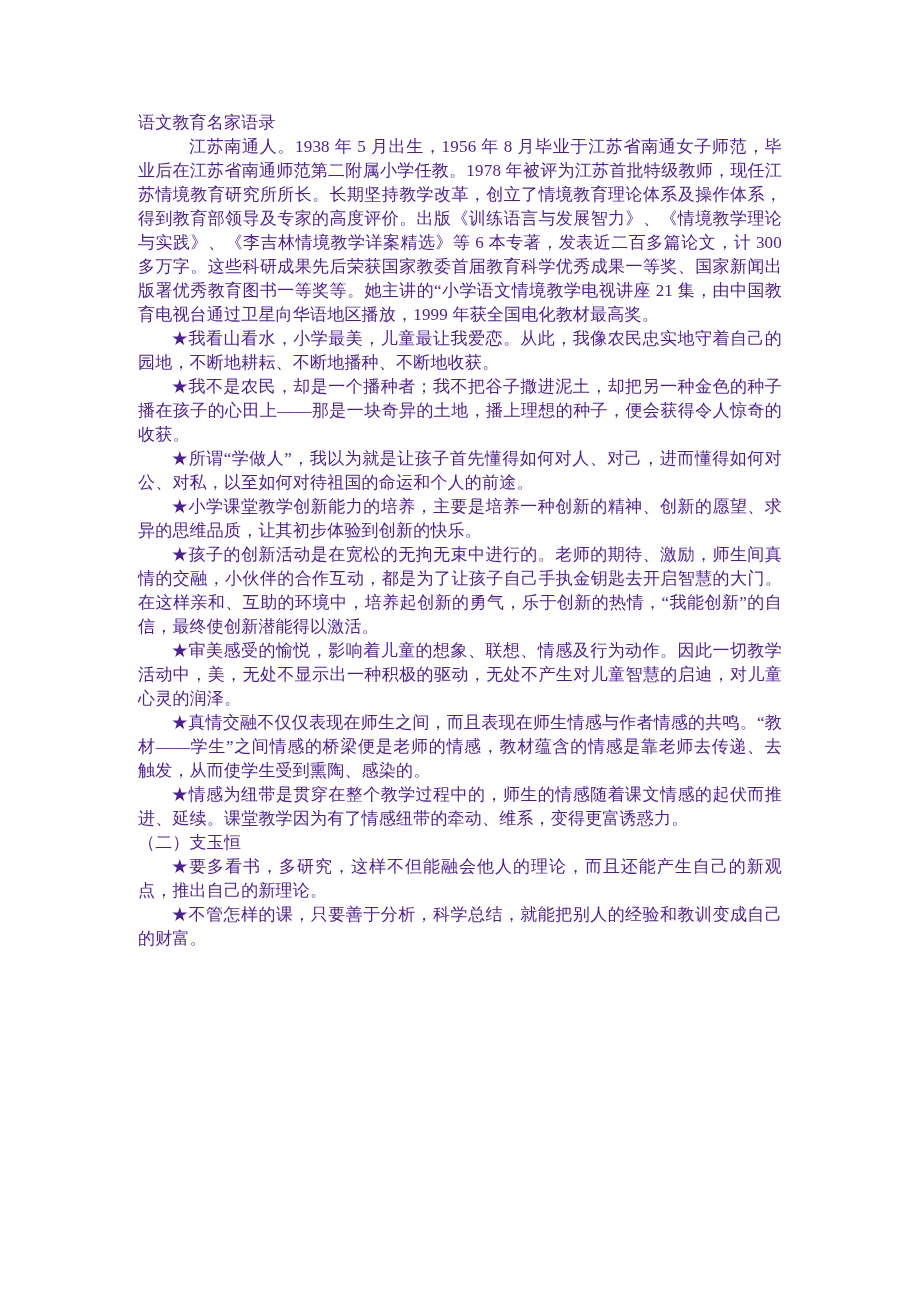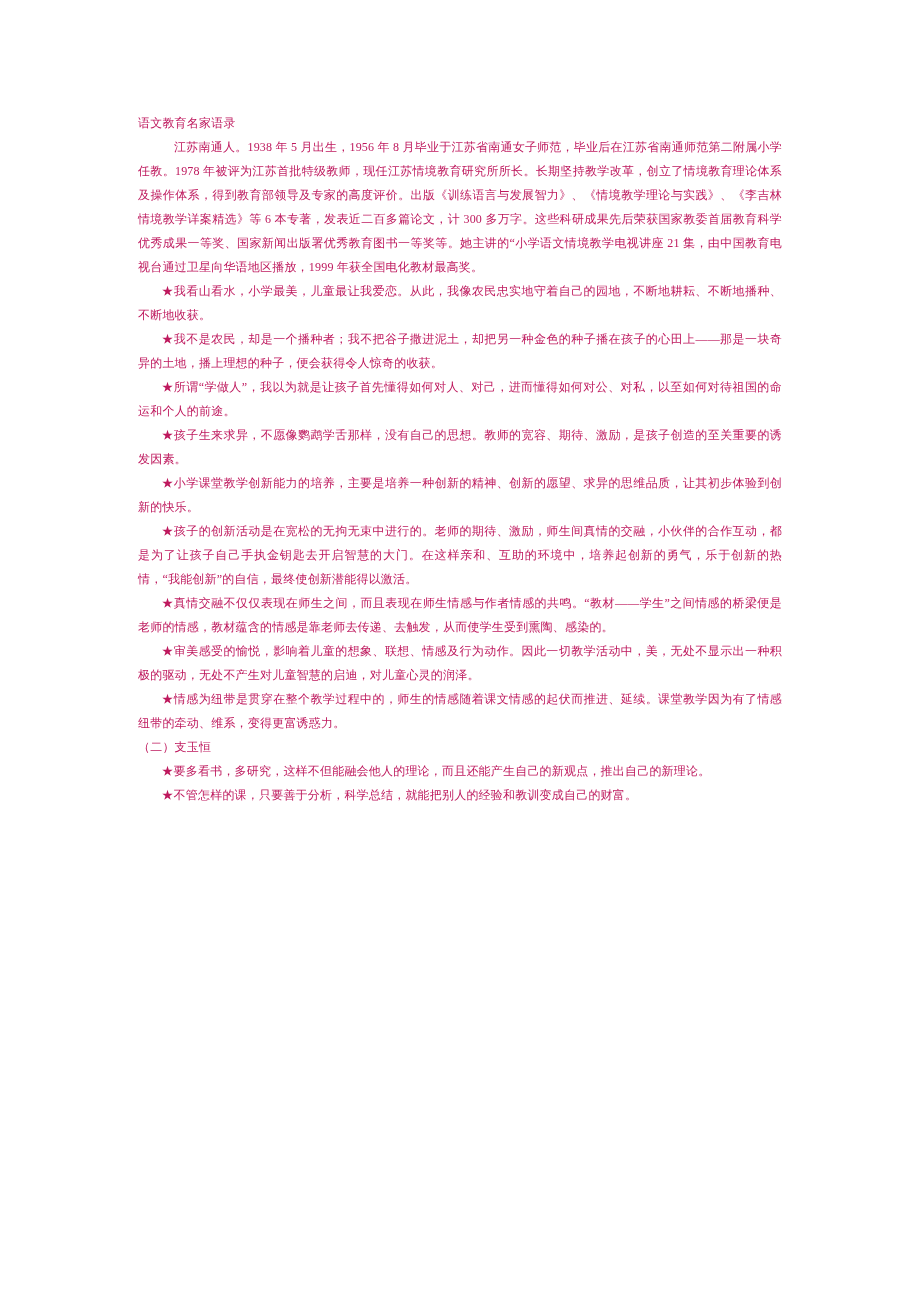--- a/index.html
+++ b/index.html
@@ -11,44 +11,43 @@
     font-family: "Liberation Serif", "DejaVu Serif", serif;
   }
   .page {
     width: 920px;
     height: 1302px;
     background: #ffffff;
     padding: 111px 138px 0 138px;
   }
   .doc-body {
     width: 644px;
-    color: #be185d;
-    font-size: 12px;
+    color: #4c1d95;
+    font-size: 17px;
     line-height: 24px;
     text-align: justify;
     text-justify: inter-ideograph;
     letter-spacing: 0.2px;
   }
   .para { text-indent: 0; }
   .para.indent-2 { text-indent: 1.95em; }
   .para.indent-3 { text-indent: 3em; }
 </style>
 </head>
 <body>
 
 <div class="page">
   <div class="doc-body">
     <div class="para">语文教育名家语录</div>
     <div class="para indent-3">江苏南通人。1938 年 5 月出生，1956 年 8 月毕业于江苏省南通女子师范，毕业后在江苏省南通师范第二附属小学任教。1978 年被评为江苏首批特级教师，现任江苏情境教育研究所所长。长期坚持教学改革，创立了情境教育理论体系及操作体系，得到教育部领导及专家的高度评价。出版《训练语言与发展智力》、《情境教学理论与实践》、《李吉林情境教学详案精选》等 6 本专著，发表近二百多篇论文，计 300 多万字。这些科研成果先后荣获国家教委首届教育科学优秀成果一等奖、国家新闻出版署优秀教育图书一等奖等。她主讲的“小学语文情境教学电视讲座 21 集，由中国教育电视台通过卫星向华语地区播放，1999 年获全国电化教材最高奖。</div>
     <div class="para indent-2">★我看山看水，小学最美，儿童最让我爱恋。从此，我像农民忠实地守着自己的园地，不断地耕耘、不断地播种、不断地收获。</div>
     <div class="para indent-2">★我不是农民，却是一个播种者；我不把谷子撒进泥土，却把另一种金色的种子播在孩子的心田上——那是一块奇异的土地，播上理想的种子，便会获得令人惊奇的收获。</div>
     <div class="para indent-2">★所谓“学做人”，我以为就是让孩子首先懂得如何对人、对己，进而懂得如何对公、对私，以至如何对待祖国的命运和个人的前途。</div>
-    <div class="para indent-2">★孩子生来求异，不愿像鹦鹉学舌那样，没有自己的思想。教师的宽容、期待、激励，是孩子创造的至关重要的诱发因素。</div>
     <div class="para indent-2">★小学课堂教学创新能力的培养，主要是培养一种创新的精神、创新的愿望、求异的思维品质，让其初步体验到创新的快乐。</div>
     <div class="para indent-2">★孩子的创新活动是在宽松的无拘无束中进行的。老师的期待、激励，师生间真情的交融，小伙伴的合作互动，都是为了让孩子自己手执金钥匙去开启智慧的大门。在这样亲和、互助的环境中，培养起创新的勇气，乐于创新的热情，“我能创新”的自信，最终使创新潜能得以激活。</div>
+    <div class="para indent-2">★审美感受的愉悦，影响着儿童的想象、联想、情感及行为动作。因此一切教学活动中，美，无处不显示出一种积极的驱动，无处不产生对儿童智慧的启迪，对儿童心灵的润泽。</div>
     <div class="para indent-2">★真情交融不仅仅表现在师生之间，而且表现在师生情感与作者情感的共鸣。“教材——学生”之间情感的桥梁便是老师的情感，教材蕴含的情感是靠老师去传递、去触发，从而使学生受到熏陶、感染的。</div>
-    <div class="para indent-2">★审美感受的愉悦，影响着儿童的想象、联想、情感及行为动作。因此一切教学活动中，美，无处不显示出一种积极的驱动，无处不产生对儿童智慧的启迪，对儿童心灵的润泽。</div>
     <div class="para indent-2">★情感为纽带是贯穿在整个教学过程中的，师生的情感随着课文情感的起伏而推进、延续。课堂教学因为有了情感纽带的牵动、维系，变得更富诱惑力。</div>
     <div class="para">（二）支玉恒</div>
     <div class="para indent-2">★要多看书，多研究，这样不但能融会他人的理论，而且还能产生自己的新观点，推出自己的新理论。</div>
     <div class="para indent-2">★不管怎样的课，只要善于分析，科学总结，就能把别人的经验和教训变成自己的财富。</div>
   </div>
 </div>
 
 </body></html>

